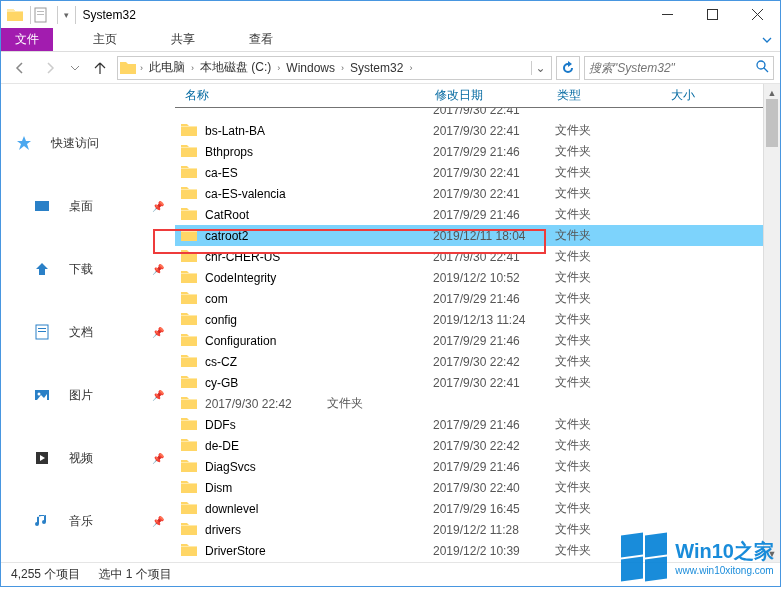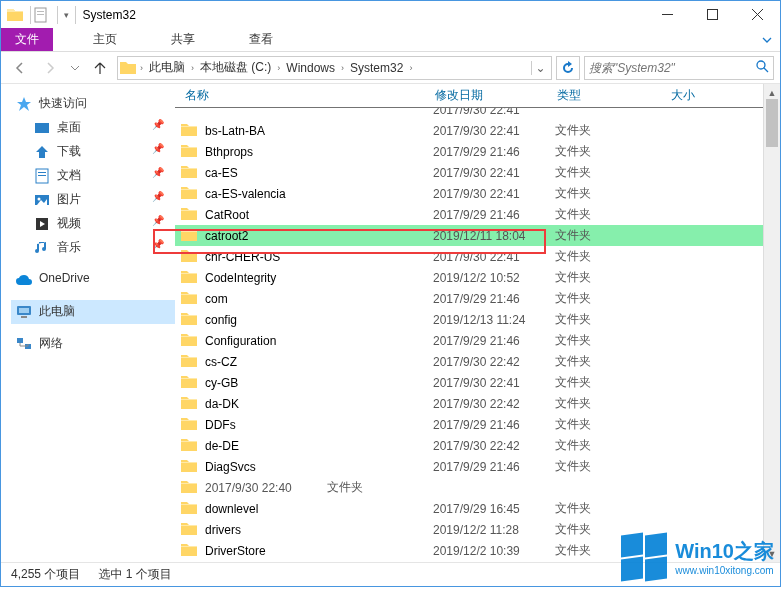--- a/index.html
+++ b/index.html
@@ -28,37 +28,37 @@
 .addr .crumb { padding: 0 2px; color:#333; display:flex; align-items:center; }
 .addr .tri { color:#666; font-size:9px; padding: 0 2px; }
 .addr .dd { margin-left:auto; width:18px; text-align:center; color:#666; border-left:1px solid #ccc;}
 .refresh { width:24px; height:24px; border:1px solid #ccc; display:flex; align-items:center; justify-content:center; color:#1979ca;}
 .search { width:190px; height:24px; border:1px solid #ccc; display:flex; align-items:center; padding: 0 4px; gap:4px;}
 .search input { border:none; outline:none; flex:1; color:#888; font-style:italic;}
 .search .sicon { color:#1979ca; }
 
 .content { display:flex; height: calc(100% - 27px - 24px - 32px - 24px); }
 .nav { width: 174px; padding: 8px 0 0 10px; overflow:hidden;}
-.nav-item { display:flex; gap:6px; padding:3px 4px; color:#333; }
+.nav-item { display:flex; align-items:center; gap:18px; padding:3px 4px; color:#333;margin-top:39px; }
 .nav-item .nicon { width:18px; height:18px; display:flex; align-items:center; justify-content:center; }
 .nav-item.quick .nicon svg { fill:#fbbd3c; }
 .nav-item.sel { background:#cce8ff; }
 .nav-item .pin { margin-left:auto; color:#888; font-size:10px; margin-right:6px;}
 .nav-group { margin-bottom: 8px; }
 .nav-sub { padding-left: 18px; }
 
 .filelist { flex:1; display:flex; flex-direction:column; position:relative; }
 .cols { display:flex; border-bottom:1px solid #737373; height:24px; align-items:center; color:#0369a1; padding-left:4px;}
 .c-name { width: 256px; padding-left:6px;}
 .c-date { width: 122px; }
 .c-type { width: 114px; }
 .c-size { width: 60px; }
 .rows { flex:1; overflow:hidden; position:relative;}
 .row { display:flex; align-items:center; height:21px; padding-left:4px;}
-.row.sel { background:#86efac; }
+.row.sel { background:#7dd3fc; }
 .row .ficon { width:18px; margin-left:2px; margin-right:6px;}
 .row .rname { width: 228px; padding-left:0px;}
 .row .rdate { width: 122px; color:#555;}
 .row .rtype { width: 114px; color:#555;}
 .scroll { position:absolute; right:0; top:0; bottom:0; width:17px; background:#f0f0f0; border-left:1px solid #ddd;}
 .scroll .thumb { position:absolute; left:2px; right:2px; top:15px; height:48px; background:#c2c2c2;}
 .scroll .abtn { position:absolute; left:0; right:0; height:17px; display:flex; align-items:center; justify-content:center; color:#666; font-size:9px;}
 .scroll .up { top:0; }
 .scroll .dn { bottom:0; }
 
@@ -421,21 +421,20 @@
               </svg></span>
             <span class="rname">cy-GB</span>
             <span class="rdate">2017/9/30 22:41</span>
             <span class="rtype">文件夹</span>
           </div>
           <div class="row">
             <span class="ficon"><svg class="folder" viewBox="0 0 16 14">
                 <path fill="#ffd666" d="M0 2 h6 l2 2 h8 v10 H0z"></path>
                 <path fill="#ffe9a8" d="M0 4 h16 v1 H0z"></path>
               </svg></span>
-            <span class="rname">da-DK</span>
             <span class="rdate">2017/9/30 22:42</span>
             <span class="rtype">文件夹</span>
           </div>
           <div class="row">
             <span class="ficon"><svg class="folder" viewBox="0 0 16 14">
                 <path fill="#ffd666" d="M0 2 h6 l2 2 h8 v10 H0z"></path>
                 <path fill="#ffe9a8" d="M0 4 h16 v1 H0z"></path>
               </svg></span>
             <span class="rname">DDFs</span>
             <span class="rdate">2017/9/29 21:46</span>
@@ -457,20 +456,21 @@
               </svg></span>
             <span class="rname">DiagSvcs</span>
             <span class="rdate">2017/9/29 21:46</span>
             <span class="rtype">文件夹</span>
           </div>
           <div class="row">
             <span class="ficon"><svg class="folder" viewBox="0 0 16 14">
                 <path fill="#ffd666" d="M0 2 h6 l2 2 h8 v10 H0z"></path>
                 <path fill="#ffe9a8" d="M0 4 h16 v1 H0z"></path>
               </svg></span>
+            <span class="rname">Dism</span>
             <span class="rdate">2017/9/30 22:40</span>
             <span class="rtype">文件夹</span>
           </div>
           <div class="row">
             <span class="ficon"><svg class="folder" viewBox="0 0 16 14">
                 <path fill="#ffd666" d="M0 2 h6 l2 2 h8 v10 H0z"></path>
                 <path fill="#ffe9a8" d="M0 4 h16 v1 H0z"></path>
               </svg></span>
             <span class="rname">downlevel</span>
             <span class="rdate">2017/9/29 16:45</span>

